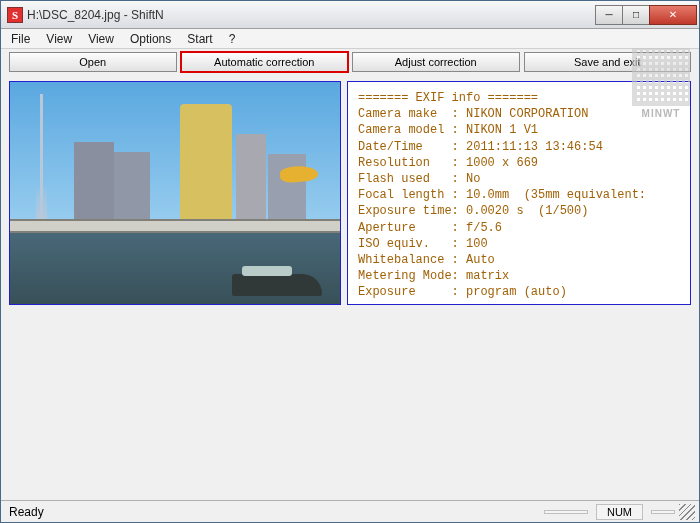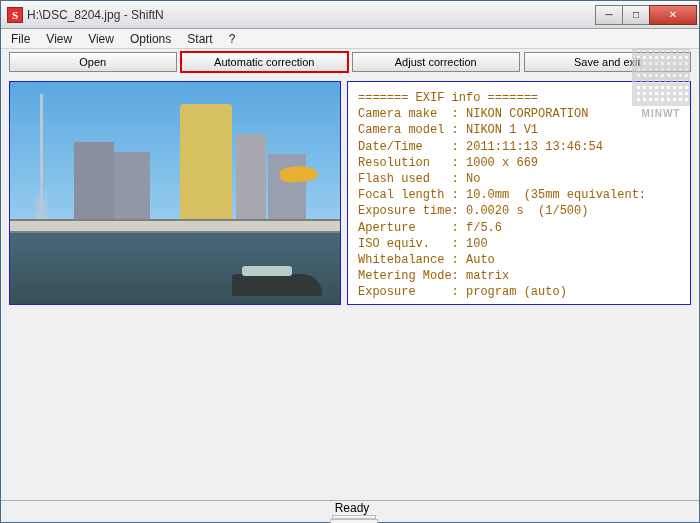--- a/index.html
+++ b/index.html
@@ -27,21 +27,21 @@
   .b4 { left:226px; width:30px; height:90px; background:#a8a8b0;}
   .b5 { left:258px; width:38px; height:70px; background:#98a0b0;}
   .tower { position:absolute; left:30px; bottom:36%; width:3px; height:130px; background:#b8c8d8;}
   .tower::before{content:"";position:absolute;left:-4px;bottom:0;width:11px;height:40px;background:linear-gradient(to top,#b8c8d8,transparent);}
   .flame { position:absolute; left:270px; bottom:55%; width:38px; height:16px; background:#e6b030; border-radius:50% 80% 50% 50%; transform: rotate(-5deg);}
   .highway { position:absolute; left:0; right:0; bottom:32%; height:14px; background:#d0d0c8; border-top:2px solid #808078; border-bottom:2px solid #808078;}
   .water { position:absolute; left:0; right:0; bottom:0; height:32%; background:linear-gradient(to bottom,#486878,#385058);}
   .boat { position:absolute; right:18px; bottom:8px; width:90px; height:22px; background:#303838; border-radius:6px 40px 4px 4px;}
   .boat::before{content:"";position:absolute;left:10px;top:-8px;width:50px;height:10px;background:#baccc8;border-radius:3px;}
   .info-panel { flex: 1; height: 224px; border: 1px solid #2020d0; background: #fff; padding: 8px 10px; font-family: "Courier New", monospace; font-size: 12px; color: #a16207; line-height: 1.35; white-space: pre; overflow:hidden;}
-  .statusbar { height: 22px; border-top: 1px solid #b0b0b0; background: #f0f0f0; display: flex; align-items: center; padding: 0 4px; font-size: 12px; flex-direction: column;}
+  .statusbar { height: 22px; border-top: 1px solid #b0b0b0; background: #f0f0f0; display: flex; align-items: center; padding: 0 4px; font-size: 12px;}
   .status-left { flex:1; padding-left:4px;}
   .status-cell { border:1px solid #c0c0c0; padding:1px 10px; margin-left:8px; background:#f4f4f4; font-size:11px; min-width:44px; text-align:center;}
   .status-grip { width:16px; height:16px; margin-left:4px; background: repeating-linear-gradient(135deg,#888 0 1px,transparent 1px 4px);}
   .watermark { position:absolute; top:28px; right:4px; width:70px; text-align:center; color:#b8b8b8; font-size:10px; font-weight:bold; letter-spacing:1px; pointer-events:none;margin-top:20px;}
   .watermark .qr { width:58px; height:58px; margin:0 auto 2px; background:
     repeating-linear-gradient(0deg,#c8c8c8 0 3px, transparent 3px 6px),
     repeating-linear-gradient(90deg,#c8c8c8 0 3px, transparent 3px 6px); opacity:0.6; border:2px solid #c8c8c8;}
 </style>
 </head>
 <body>

